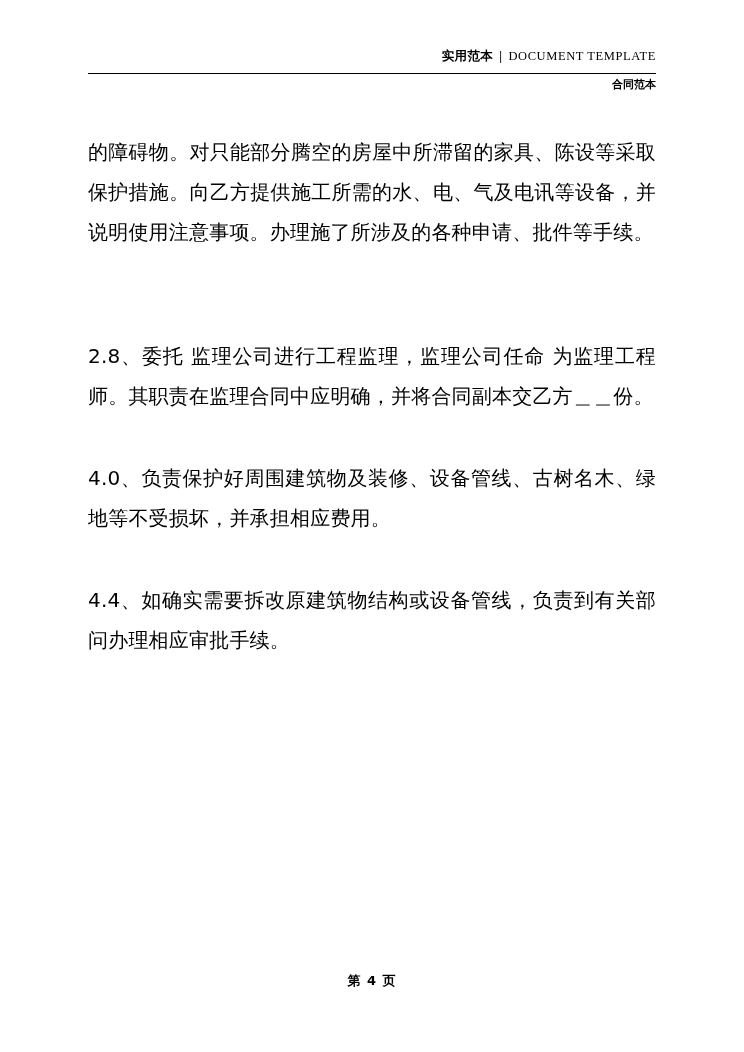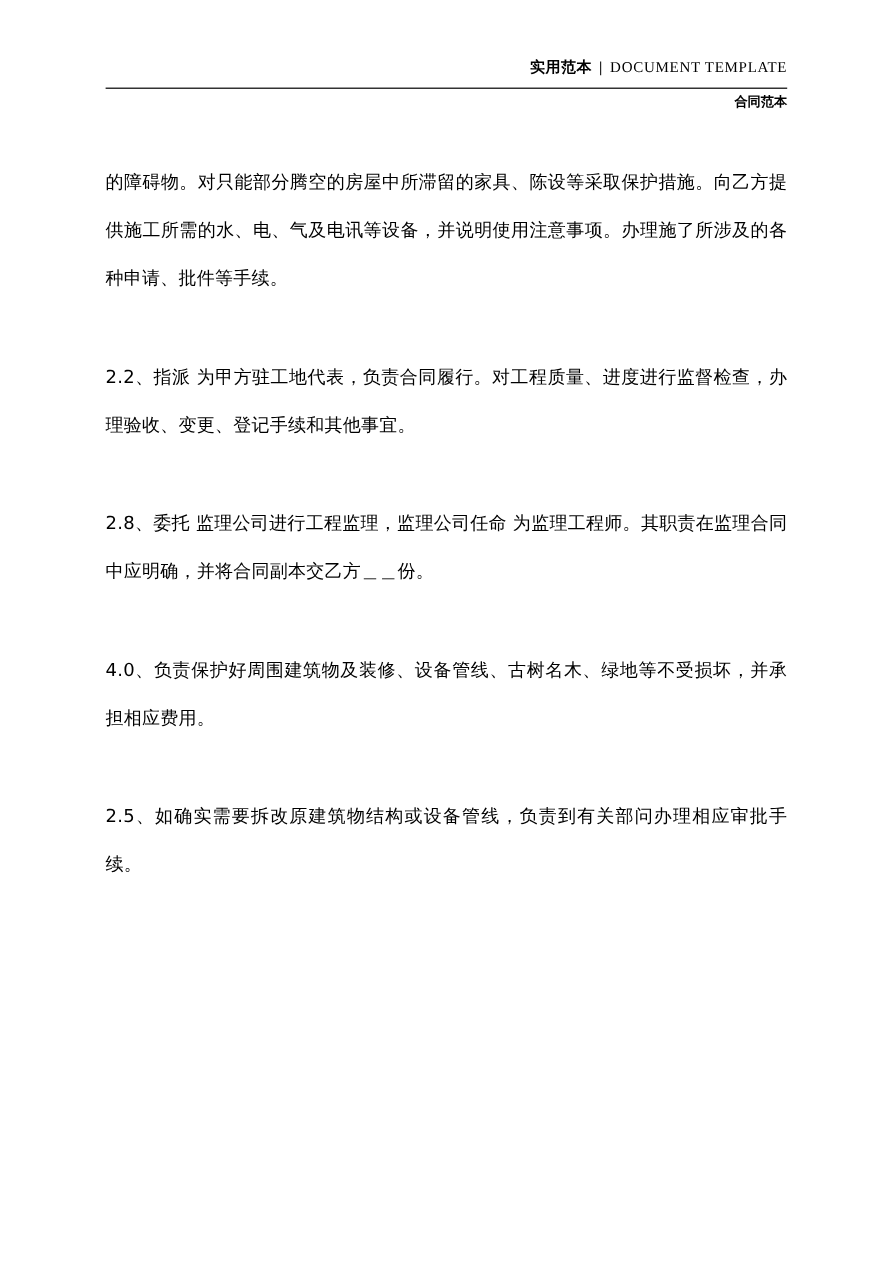--- a/index.html
+++ b/index.html
@@ -76,21 +76,21 @@
 
   
   .content {
     position: absolute;
     top: 132px;
     left: 88px;
     width: 568px;
   }
   .para {
     font-family: "DejaVu Sans", "Liberation Sans", sans-serif;
-    font-size: 15px;
+    font-size: 20px;
     line-height: 40px;
     color: #000000;
     text-align: justify;
     text-justify: inter-ideograph;
     margin: 0;
     letter-spacing: 0.2px;
   }
   .gap-lg { height: 42px; }
 
   
@@ -119,23 +119,25 @@
     <div class="header-line-1">
       <span class="header-cn">实用范本</span><span class="header-sep">|</span><span class="header-en">DOCUMENT TEMPLATE</span>
     </div>
     <div class="header-rule"></div>
     <div class="header-line-2">合同范本</div>
   </div>
 
   <div class="content">
     <p class="para">的障碍物。对只能部分腾空的房屋中所滞留的家具、陈设等采取保护措施。向乙方提供施工所需的水、电、气及电讯等设备，并说明使用注意事项。办理施了所涉及的各种申请、批件等手续。</p>
     <div class="gap-lg"></div>
-    <p class="para">2.2、指派 为甲方驻工地代表，负责合同履行。对工程质量、进度进行监督检查，办理验收、变更、登记手续和其他事宜。</p>
     <div class="gap-lg"></div>
     <p class="para">2.8、委托 监理公司进行工程监理，监理公司任命 为监理工程师。其职责在监理合同中应明确，并将合同副本交乙方＿＿份。</p>
     <div class="gap-lg"></div>
     <p class="para">4.0、负责保护好周围建筑物及装修、设备管线、古树名木、绿地等不受损坏，并承担相应费用。</p>
     <div class="gap-lg"></div>
-    <p class="para">2.5、如确实需要拆改原建筑物结构或设备管线，负责到有关部问办理相应审批手续。</p>
+    <p class="para">4.4、如确实需要拆改原建筑物结构或设备管线，负责到有关部问办理相应审批手续。</p>
   </div>
 
+  <div class="footer">
+    <span class="footer-text">第 4 页</span>
+  </div>
 
 </div>
 
 </body></html>

